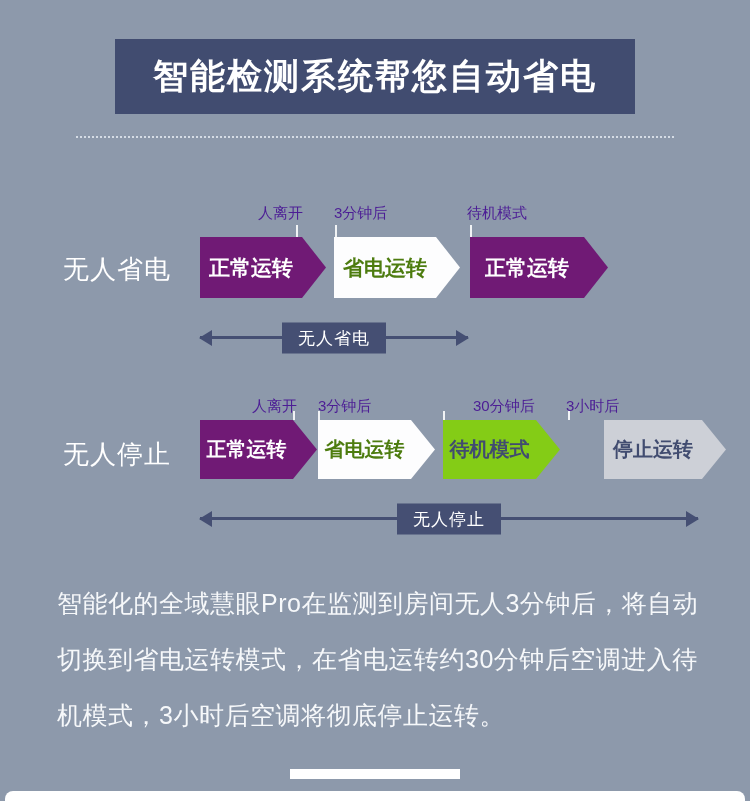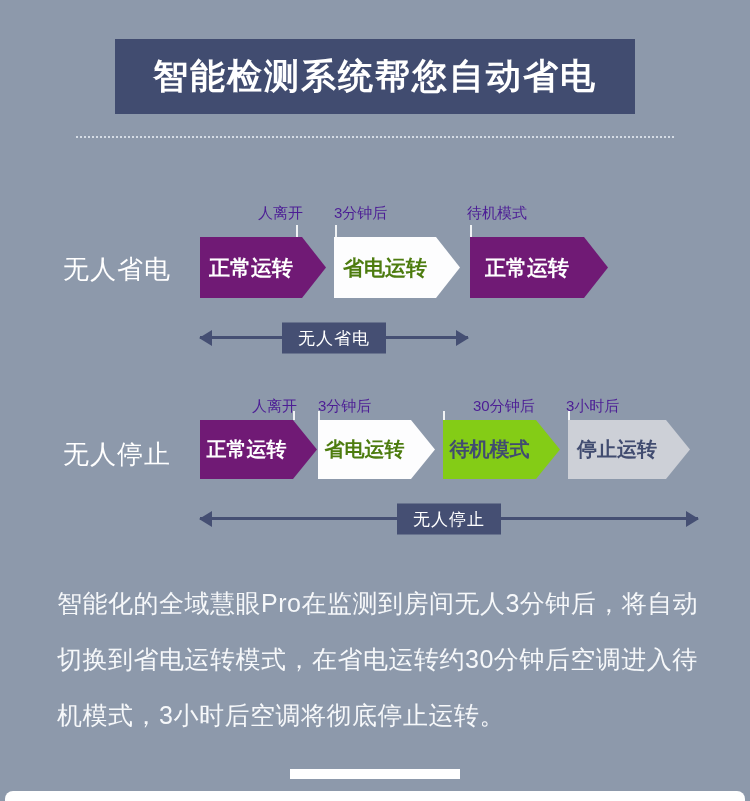--- a/index.html
+++ b/index.html
@@ -67,21 +67,21 @@
     justify-content: center;
     box-sizing: border-box;
     padding-right: 24px;
     font-weight: bold;
     white-space: nowrap;
     clip-path: polygon(0 0, calc(100% - 24px) 0, 100% 50%, calc(100% - 24px) 100%, 0 100%);
   }
   .arr-dark  { background: #701a75; color: #ffffff; }
   .arr-white { background: #fdfdfe; color: #4d7c0f; }
   .arr-gray  { background: #84cc16; color: #414c70; }
-  .arr-lgray { background: #cdd0d7; color: #414c70; }
+  .arr-lgray { background: #cdd0d7; color: #414c70; margin-left: 36px; }
   .row1-arr { top: 237px; height: 61px; font-size: 21px; }
   .row2-arr { top: 420px; height: 59px; font-size: 20px; }
   .range {
     position: absolute;
     height: 3px;
     background: #454f73;
   }
   .rhead {
     position: absolute;
     top: 50%;

